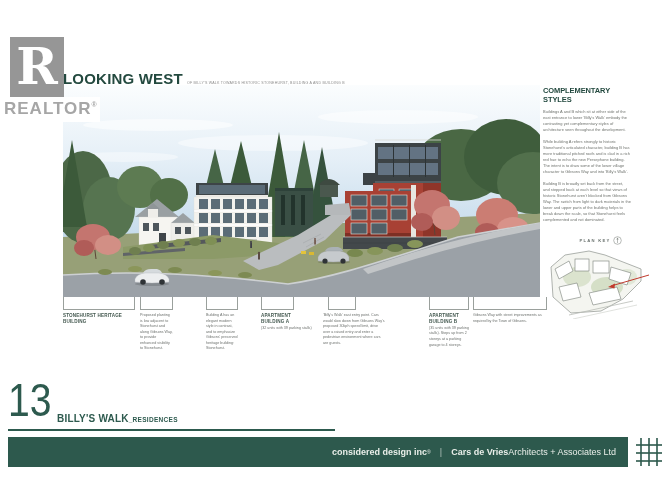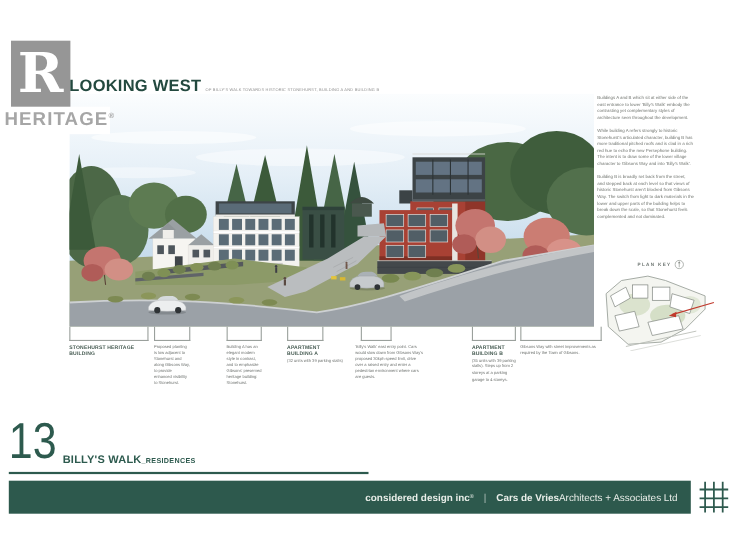--- a/index.html
+++ b/index.html
@@ -265,28 +265,29 @@
           <ellipse cx="152" cy="188" rx="7" ry="3" fill="#8b965a"></ellipse>
         <ellipse cx="182" cy="190" rx="7" ry="3" fill="#7d8a52"></ellipse>
       </g>
     </svg>
   </div>
 
   <div class="realtor">
     <div class="realtor-block">
       <span class="realtor-r">R</span>
     </div>
-    <div class="realtor-word"><span>HERITAGE</span><sup>®</sup></div>
+    <div class="realtor-word"><span>REALTOR</span><sup>®</sup></div>
   </div>
 
   <div class="view-title">
     <span class="big">LOOKING WEST</span><span class="sub">OF BILLY'S WALK TOWARDS HISTORIC STONEHURST, BUILDING A AND BUILDING B</span>
   </div>
 
   <div class="styles-panel">
+    <h2>COMPLEMENTARY STYLES</h2>
     <p>Buildings A and B which sit at either side of the east entrance to lower 'Billy's Walk' embody the contrasting yet complementary styles of architecture seen throughout the development.</p>
     <p>While building A refers strongly to historic Stonehurst's articulated character, building B has more traditional pitched roofs and is clad in a rich red hue to echo the new Persephone building. The intent is to draw some of the lower village character to Gibsons Way and into 'Billy's Walk'.</p>
     <p>Building B is broadly set back from the street, and stepped back at each level so that views of historic Stonehurst aren't blocked from Gibsons Way. The switch from light to dark materials in the lower and upper parts of the building helps to break down the scale, so that Stonehurst feels complemented and not dominated.</p>
   </div>
 
   <div class="plan-key">
     <div class="plan-key-head">
       <span class="plan-key-label">PLAN KEY</span>
       <svg width="9" height="9" viewBox="0 0 9 9">
         <circle cx="4.5" cy="4.5" r="3.8" fill="none" stroke="#8a8f8a" stroke-width="0.6"></circle>

